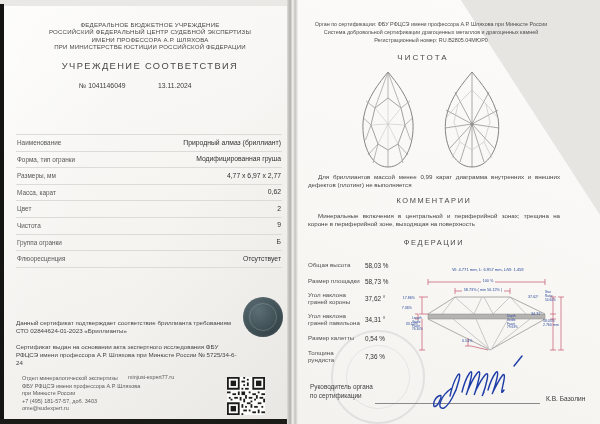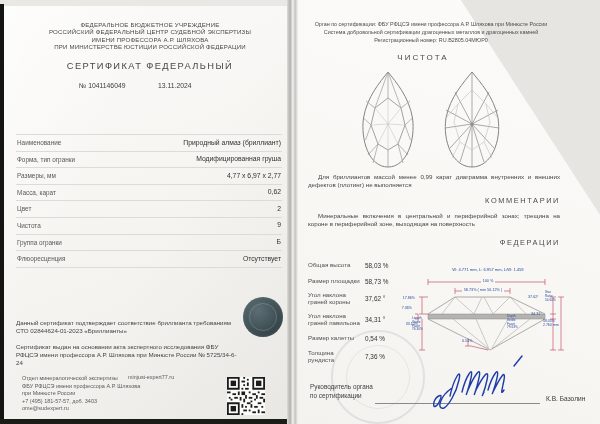--- a/index.html
+++ b/index.html
@@ -25,21 +25,21 @@
   .cert-title{font-size:9.3px;letter-spacing:1.4px;color:#474747;}
   .num{font-size:6.8px;color:#3c3c3c;}
   .row-line{border-top:1px solid #dcdbd8;}
   .tbl-label{font-size:6.4px;color:#585858;}
   .tbl-value{font-size:6.8px;color:#313131;}
   .stmt{font-size:6.2px;line-height:8px;color:#454545;}
   .foot{font-size:5.5px;line-height:7.6px;color:#5a5a5a;}
   .site{font-size:5.4px;color:#5a5a5a;}
   .org-right{font-size:5.4px;line-height:8px;color:#4c4c4c;}
   .h-right{font-size:8px;letter-spacing:2px;color:#4a4a4a;}
-  .h-right2{font-size:7.4px;letter-spacing:1.6px;color:#4a4a4a;text-align:right;}
+  .h-right2{font-size:7.4px;letter-spacing:1.6px;color:#4a4a4a;}
   .para{font-size:6.2px;line-height:8.2px;color:#454545;text-align:justify;text-indent:10px;}
   .prop-label{font-size:6.2px;line-height:7px;color:#4f4f4f;width:52px;}
   .prop-value{font-size:6.4px;color:#313131;position:absolute;left:57px;top:50%;transform:translateY(-50%);}
   .prop-row{position:absolute;left:308px;width:95px;display:flex;align-items:center;}
   .dim-lbl{position:absolute;font-size:3.8px;line-height:4.4px;color:#2c4a9c;}
   .dim-tiny{font-size:3.2px;line-height:3.8px;}
   .onln{background:#f9f8f5;padding:0 2px;}
   .sig-role{font-size:6.4px;line-height:9px;color:#3e3e3e;}
   .sig-name{font-size:6.6px;color:#3a3a3a;}
   .sig-line{border-top:1px solid #8a8a8a;}
@@ -66,21 +66,21 @@
   <div class="abs" id="corner-cut"></div>
   <div class="abs" id="gutter"></div>
 
   <div class="abs center org-left" style="left:40px;top:21px;width:220px;">
     <div>ФЕДЕРАЛЬНОЕ БЮДЖЕТНОЕ УЧРЕЖДЕНИЕ</div>
     <div>РОССИЙСКИЙ ФЕДЕРАЛЬНЫЙ ЦЕНТР СУДЕБНОЙ ЭКСПЕРТИЗЫ</div>
     <div>ИМЕНИ ПРОФЕССОРА А.Р. ШЛЯХОВА</div>
     <div>ПРИ МИНИСТЕРСТВЕ ЮСТИЦИИ РОССИЙСКОЙ ФЕДЕРАЦИИ</div>
   </div>
 
-  <div class="abs center cert-title" style="left:40px;top:61px;width:220px;">СЕРТИФИКАТ ФЕДЕРАЛЬНЫЙ</div>
+  <div class="abs center cert-title" style="left:40px;top:61px;width:220px;">УЧРЕЖДЕНИЕ СООТВЕТСТВИЯ</div>
 
   <div class="abs num" style="left:79px;top:82px;">№ 1041146049</div>
   <div class="abs num" style="left:158px;top:82px;">13.11.2024</div>
 
   <div class="abs" style="left:16px;top:134px;width:266px;">
     <div class="row-line" style="height:15.6px;position:relative;">
       <span class="tbl-label" style="position:absolute;left:1px;top:4px;">Наименование</span>
       <span class="tbl-value" style="position:absolute;right:1px;top:3.5px;">Природный алмаз (бриллиант)</span>
     </div>
     <div class="row-line" style="height:15.6px;position:relative;">

